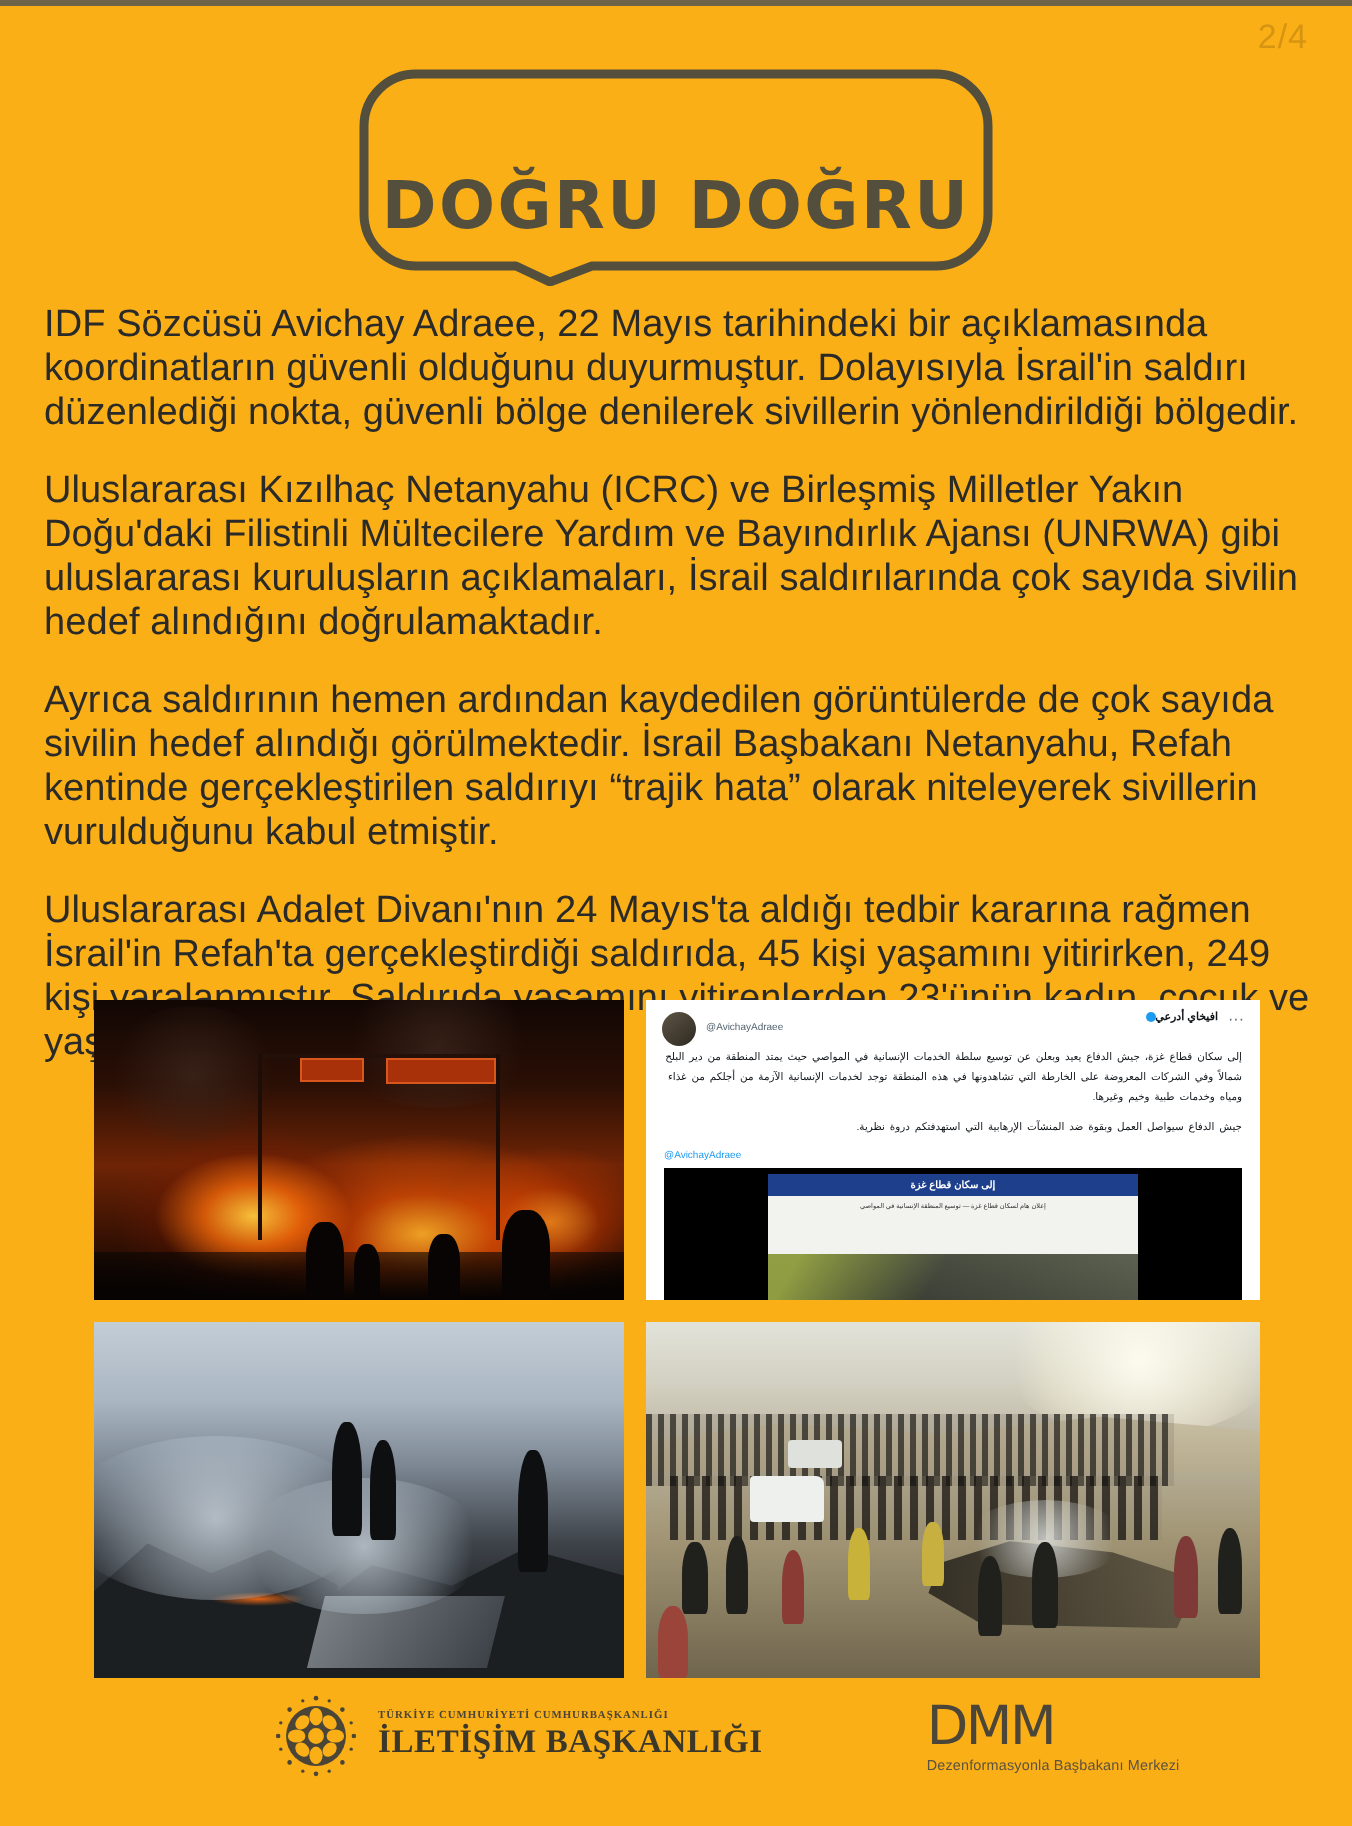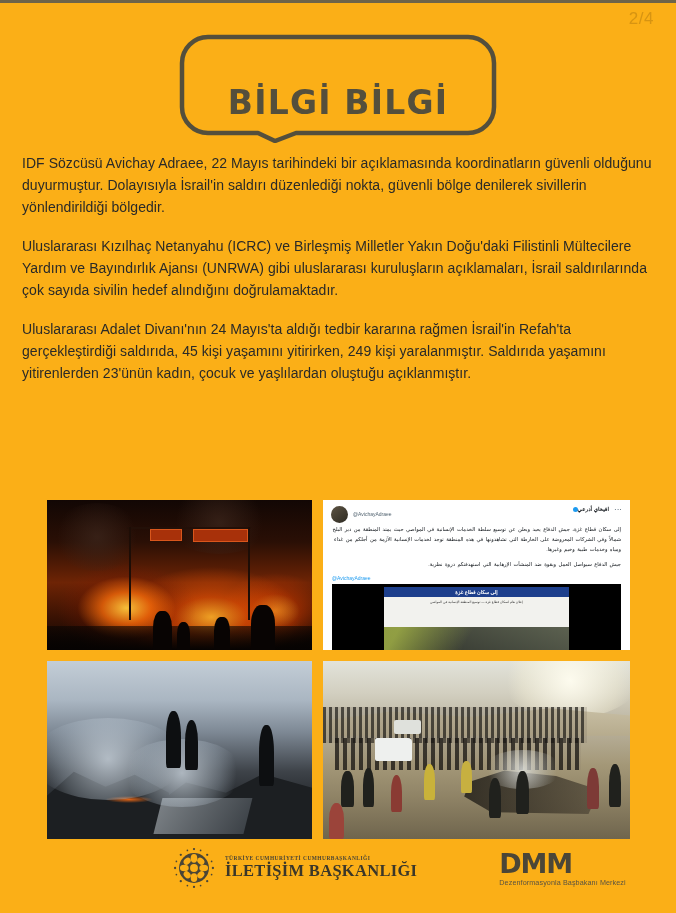--- a/index.html
+++ b/index.html
@@ -59,21 +59,21 @@
   }
 
   
   .article {
     position: absolute;
     top: 152px;
     left: 22px;
     width: 636px;
   }
   .para {
-    font-size: 14px;
+    font-size: 19px;
     line-height: 22px;
     color: #2A2A28;
     margin-bottom: 17px;
     letter-spacing: 0.05px;
   }
 
   
   .photo-grid {
     position: absolute;
     top: 500px;
@@ -364,21 +364,20 @@
 
   
   .footer {
     position: absolute;
     bottom: 14px;
     left: 0;
     width: 100%;
     height: 62px;
     display: flex;
     align-items: center;
-    padding-left: 36px;
   }
   .logo-left {
     display: flex;
     align-items: center;
     gap: 9px;
     margin-left: 136px;
   }
   .seljuk { width: 44px; height: 44px; flex-shrink: 0; }
   .logo-left-text { line-height: 1.15; }
   .logo-sub {
@@ -394,21 +393,21 @@
     color: #3b3729;
     font-family: "Liberation Serif", serif;
     letter-spacing: .3px;
   }
   .logo-right {
     margin-left: 82px;
     line-height: 1.05;
   }
   .dmm-mark {
     font-size: 27px;
-    font-weight: 700;
+    font-weight: 400;
     letter-spacing: -1.2px;
     color: #4b4637;
     font-family: "DejaVu Sans", sans-serif;
   }
   .dmm-sub {
     font-size: 7.2px;
     color: #5a5340;
     letter-spacing: .1px;
     margin-top: 1px;
   }
@@ -417,26 +416,27 @@
 <body>
 
 <div class="top-edge-bar"></div>
 
 <div class="page-counter">2/4</div>
 
 <div class="bubble-wrap">
   <svg class="bubble-svg" width="320" height="110" viewBox="0 0 320 110">
     <path d="M30 4 H290 A26 26 0 0 1 316 30 V74 A26 26 0 0 1 290 100 H118 L97 108 L80 100 H30 A26 26 0 0 1 4 74 V30 A26 26 0 0 1 30 4 Z" fill="none" stroke="#544F3C" stroke-width="4.5" stroke-linejoin="round"></path>
   </svg>
-  <div class="bubble-title">BİLGİ BİLGİ</div>
+  <div class="bubble-title">DOĞRU DOĞRU</div>
 </div>
 
 <div class="article">
   <p class="para">IDF Sözcüsü Avichay Adraee, 22 Mayıs tarihindeki bir açıklamasında koordinatların güvenli olduğunu duyurmuştur. Dolayısıyla İsrail'in saldırı düzenlediği nokta, güvenli bölge denilerek sivillerin yönlendirildiği bölgedir.</p>
   <p class="para">Uluslararası Kızılhaç Netanyahu (ICRC) ve Birleşmiş Milletler Yakın Doğu'daki Filistinli Mültecilere Yardım ve Bayındırlık Ajansı (UNRWA) gibi uluslararası kuruluşların açıklamaları, İsrail saldırılarında çok sayıda sivilin hedef alındığını doğrulamaktadır.</p>
+  <p class="para">Ayrıca saldırının hemen ardından kaydedilen görüntülerde de çok sayıda sivilin hedef alındığı görülmektedir. İsrail Başbakanı Netanyahu, Refah kentinde gerçekleştirilen saldırıyı “trajik hata” olarak niteleyerek sivillerin vurulduğunu kabul etmiştir.</p>
   <p class="para">Uluslararası Adalet Divanı'nın 24 Mayıs'ta aldığı tedbir kararına rağmen İsrail'in Refah'ta gerçekleştirdiği saldırıda, 45 kişi yaşamını yitirirken, 249 kişi yaralanmıştır. Saldırıda yaşamını yitirenlerden 23'ünün kadın, çocuk ve yaşlılardan oluştuğu açıklanmıştır.</p>
 </div>
 
 <div class="photo-grid">
 
   <div class="photo ph-fire">
     <div class="smoke sm1"></div>
     <div class="smoke sm2"></div>
     <div class="gantry"></div>
     <div class="gantry-post post-l"></div>

